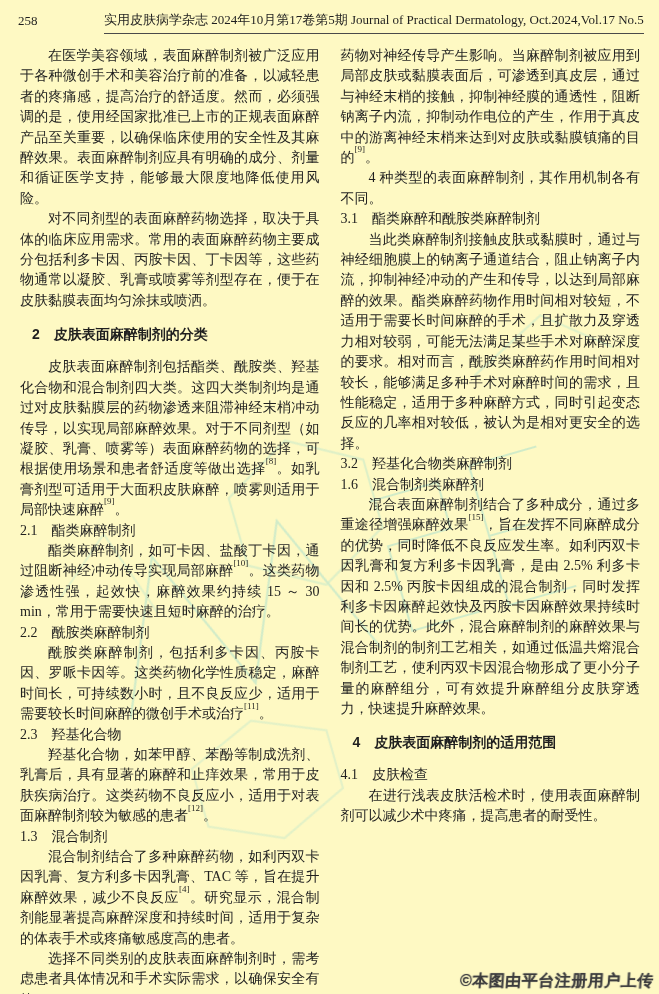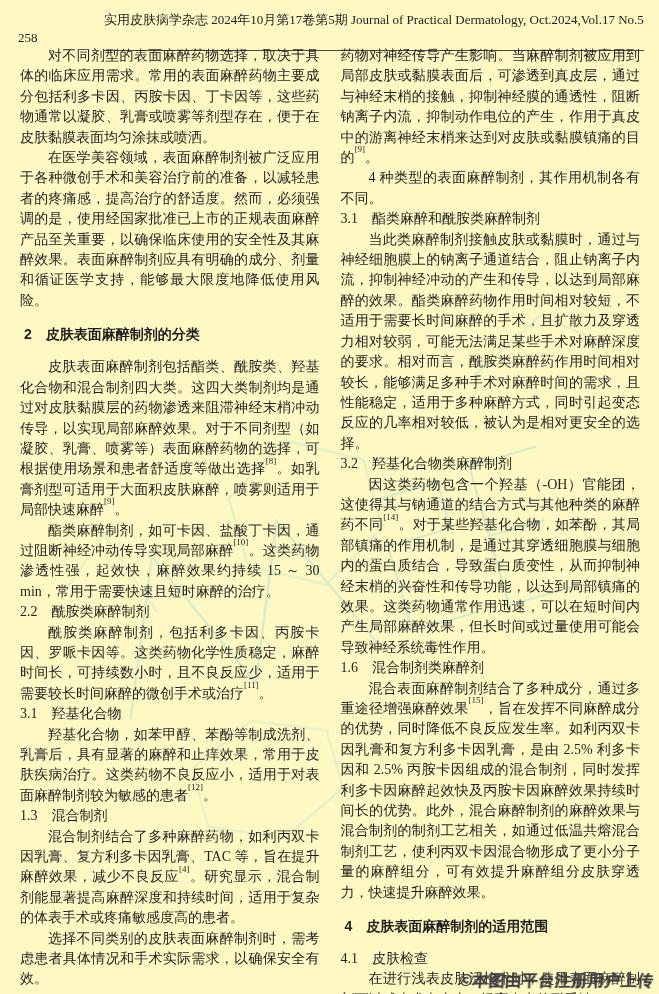--- a/index.html
+++ b/index.html
@@ -14,21 +14,21 @@
   }
   
   .runhead{
     position:absolute;top:12px;left:18px;right:18px;
     display:flex;align-items:flex-end;
     font-size:13px;line-height:16px;
   }
   .pagenum{width:86px;flex:0 0 auto;padding-bottom:5px;}
   .journal{
     flex:1;text-align:center;
-    padding-bottom:22px;
+    padding-bottom:5px;
     border-bottom:1.2px solid #4a4a4a;
     white-space:nowrap;
     letter-spacing:0;
   }
   
   .content{
     position:absolute;top:46px;left:20px;right:19px;bottom:6px;
     display:flex;gap:21px;
     z-index:1;
   }
@@ -38,21 +38,21 @@
     font-size:14px;line-height:20.4px;
     text-align:justify;
   }
   .p{text-indent:2em;}
   .p-cont{text-indent:0;}
   .h2{text-indent:0;}
   .h1{
     font-family:"Liberation Sans","DejaVu Sans",sans-serif;
     font-weight:700;
     font-size:14px;line-height:20px;
-    margin:13px 0 13px 4px;
+    margin:13px 0 13px 12px;
   }
   sup.ref{
     font-size:9px;
     line-height:0;
     position:relative;top:-4px;
     letter-spacing:0;
   }
   
   .pattern{
     position:absolute;left:0;top:0;z-index:0;
@@ -87,40 +87,40 @@
     </g>
   </svg>
 
   <div class="runhead">
     <div class="pagenum">258</div>
     <div class="journal">实用皮肤病学杂志  2024年10月第17卷第5期  Journal of Practical Dermatology, Oct.2024,Vol.17 No.5</div>
   </div>
 
   <div class="content">
     <div class="col" id="col-left">
+        <div class="blk p">在医学美容领域，表面麻醉制剂被广泛应用于各种微创手术和美容治疗前的准备，以减轻患者的疼痛感，提高治疗的舒适度。然而，必须强调的是，使用经国家批准已上市的正规表面麻醉产品至关重要，以确保临床使用的安全性及其麻醉效果。表面麻醉制剂应具有明确的成分、剂量和循证医学支持，能够最大限度地降低使用风险。</div>
         <div class="blk p">对不同剂型的表面麻醉药物选择，取决于具体的临床应用需求。常用的表面麻醉药物主要成分包括利多卡因、丙胺卡因、丁卡因等，这些药物通常以凝胶、乳膏或喷雾等剂型存在，便于在皮肤黏膜表面均匀涂抹或喷洒。</div>
-        <div class="blk p">在医学美容领域，表面麻醉制剂被广泛应用于各种微创手术和美容治疗前的准备，以减轻患者的疼痛感，提高治疗的舒适度。然而，必须强调的是，使用经国家批准已上市的正规表面麻醉产品至关重要，以确保临床使用的安全性及其麻醉效果。表面麻醉制剂应具有明确的成分、剂量和循证医学支持，能够最大限度地降低使用风险。</div>
         <div class="blk h1">2　皮肤表面麻醉制剂的分类</div>
         <div class="blk p">皮肤表面麻醉制剂包括酯类、酰胺类、羟基化合物和混合制剂四大类。这四大类制剂均是通过对皮肤黏膜层的药物渗透来阻滞神经末梢冲动传导，以实现局部麻醉效果。对于不同剂型（如凝胶、乳膏、喷雾等）表面麻醉药物的选择，可根据使用场景和患者舒适度等做出选择<sup class="ref">[8]</sup>。如乳膏剂型可适用于大面积皮肤麻醉，喷雾则适用于局部快速麻醉<sup class="ref">[9]</sup>。</div>
+        <div class="blk h2">2.1　酯类麻醉制剂</div>
         <div class="blk p">酯类麻醉制剂，如可卡因、盐酸丁卡因，通过阻断神经冲动传导实现局部麻醉<sup class="ref">[10]</sup>。这类药物渗透性强，起效快，麻醉效果约持续 15 ～ 30 min，常用于需要快速且短时麻醉的治疗。</div>
         <div class="blk h2">2.2　酰胺类麻醉制剂</div>
         <div class="blk p">酰胺类麻醉制剂，包括利多卡因、丙胺卡因、罗哌卡因等。这类药物化学性质稳定，麻醉时间长，可持续数小时，且不良反应少，适用于需要较长时间麻醉的微创手术或治疗<sup class="ref">[11]</sup>。</div>
-        <div class="blk h2">3.1　羟基化合物</div>
+        <div class="blk h2">2.3　羟基化合物</div>
         <div class="blk p">羟基化合物，如苯甲醇、苯酚等制成洗剂、乳膏后，具有显著的麻醉和止痒效果，常用于皮肤疾病治疗。这类药物不良反应小，适用于对表面麻醉制剂较为敏感的患者<sup class="ref">[12]</sup>。</div>
         <div class="blk h2">1.3　混合制剂</div>
         <div class="blk p">混合制剂结合了多种麻醉药物，如利丙双卡因乳膏、复方利多卡因乳膏、TAC 等，旨在提升麻醉效果，减少不良反应<sup class="ref">[4]</sup>。研究显示，混合制剂能显著提高麻醉深度和持续时间，适用于复杂的体表手术或疼痛敏感度高的患者。</div>
         <div class="blk p">选择不同类别的皮肤表面麻醉制剂时，需考虑患者具体情况和手术实际需求，以确保安全有效。</div>
       </div>
     <div class="col" id="col-right">
         <div class="blk p-cont">药物对神经传导产生影响。当麻醉制剂被应用到局部皮肤或黏膜表面后，可渗透到真皮层，通过与神经末梢的接触，抑制神经膜的通透性，阻断钠离子内流，抑制动作电位的产生，作用于真皮中的游离神经末梢来达到对皮肤或黏膜镇痛的目的<sup class="ref">[9]</sup>。</div>
         <div class="blk p">4 种类型的表面麻醉制剂，其作用机制各有不同。</div>
         <div class="blk h2">3.1　酯类麻醉和酰胺类麻醉制剂</div>
         <div class="blk p">当此类麻醉制剂接触皮肤或黏膜时，通过与神经细胞膜上的钠离子通道结合，阻止钠离子内流，抑制神经冲动的产生和传导，以达到局部麻醉的效果。酯类麻醉药物作用时间相对较短，不适用于需要长时间麻醉的手术，且扩散力及穿透力相对较弱，可能无法满足某些手术对麻醉深度的要求。相对而言，酰胺类麻醉药作用时间相对较长，能够满足多种手术对麻醉时间的需求，且性能稳定，适用于多种麻醉方式，同时引起变态反应的几率相对较低，被认为是相对更安全的选择。</div>
         <div class="blk h2">3.2　羟基化合物类麻醉制剂</div>
-        <div class="blk p">因这类药物包含一个羟基（-OH）官能团，这使得其与钠通道的结合方式与其他种类的麻醉药不同<sup class="ref">[14]</sup>。对于某些羟基化合物，如苯酚，其局部镇痛的作用机制，是通过其穿透细胞膜与细胞内的蛋白质结合，导致蛋白质变性，从而抑制神经末梢的兴奋性和传导功能，以达到局部镇痛的效果。这类药物通常作用迅速，可以在短时间内产生局部麻醉效果，但长时间或过量使用可能会导致神经系统毒性作用。</div>
         <div class="blk h2">1.6　混合制剂类麻醉剂</div>
         <div class="blk p">混合表面麻醉制剂结合了多种成分，通过多重途径增强麻醉效果<sup class="ref">[15]</sup>，旨在发挥不同麻醉成分的优势，同时降低不良反应发生率。如利丙双卡因乳膏和复方利多卡因乳膏，是由 2.5% 利多卡因和 2.5% 丙胺卡因组成的混合制剂，同时发挥利多卡因麻醉起效快及丙胺卡因麻醉效果持续时间长的优势。此外，混合麻醉制剂的麻醉效果与混合制剂的制剂工艺相关，如通过低温共熔混合制剂工艺，使利丙双卡因混合物形成了更小分子量的麻醉组分，可有效提升麻醉组分皮肤穿透力，快速提升麻醉效果。</div>
         <div class="blk h1">4　皮肤表面麻醉制剂的适用范围</div>
         <div class="blk h2">4.1　皮肤检查</div>
         <div class="blk p">在进行浅表皮肤活检术时，使用表面麻醉制剂可以减少术中疼痛，提高患者的耐受性。</div>
       </div>
   </div>
 
   <div class="uploader">©本图由平台注册用户上传</div>
 

